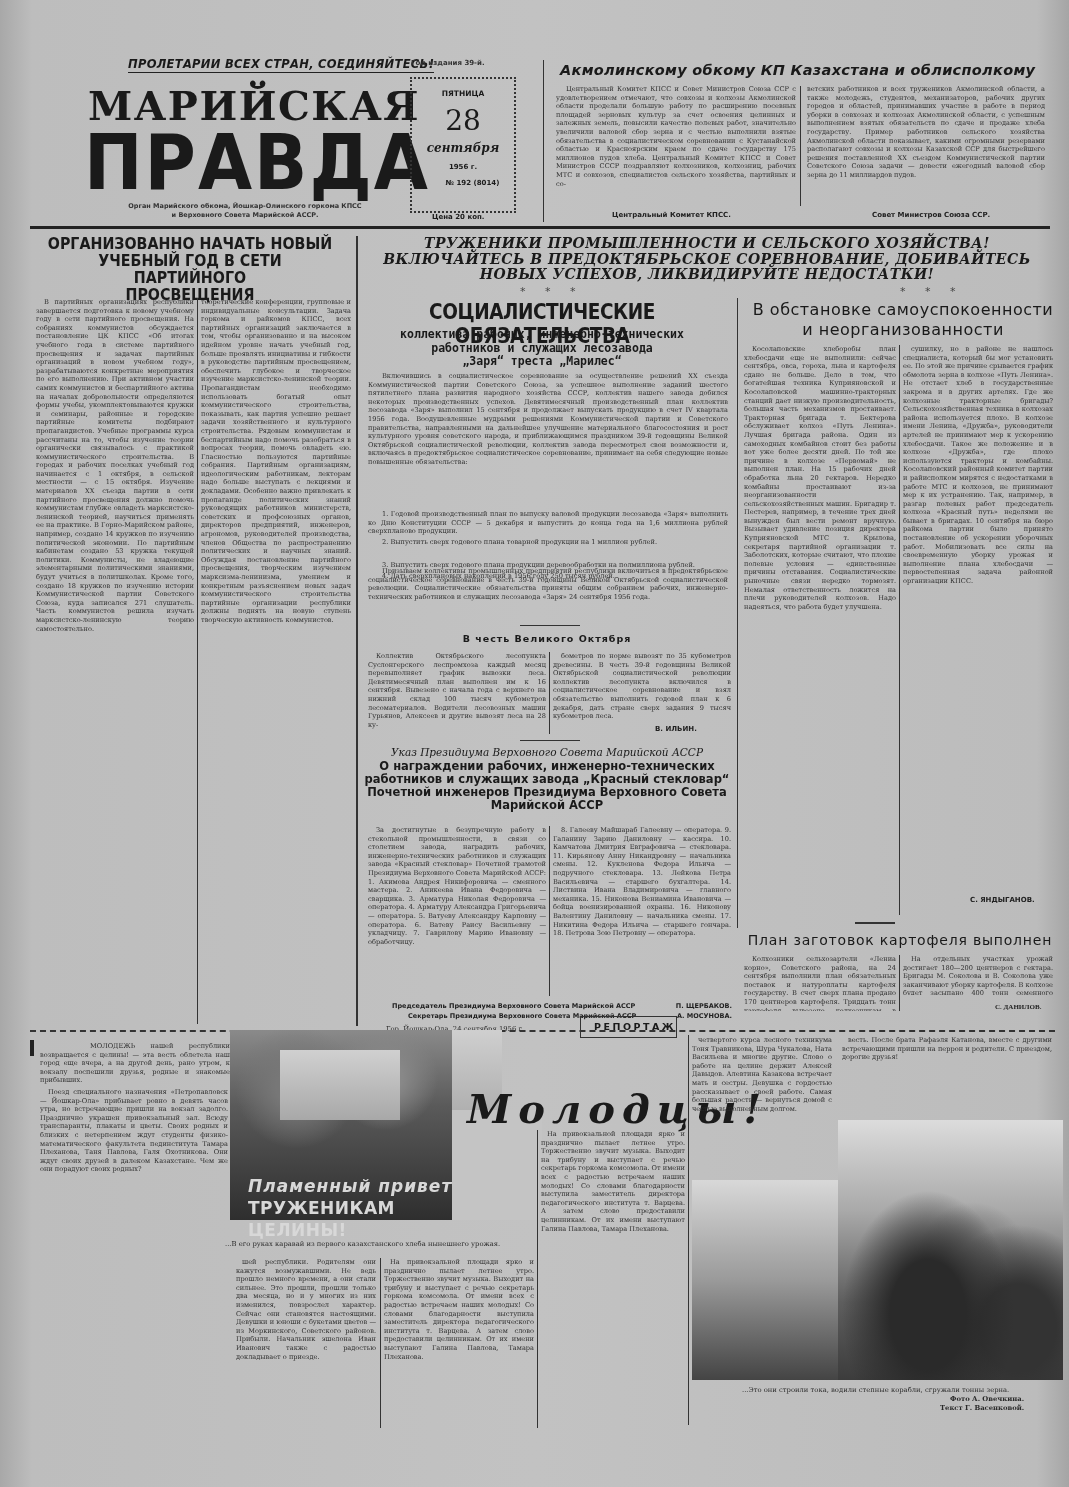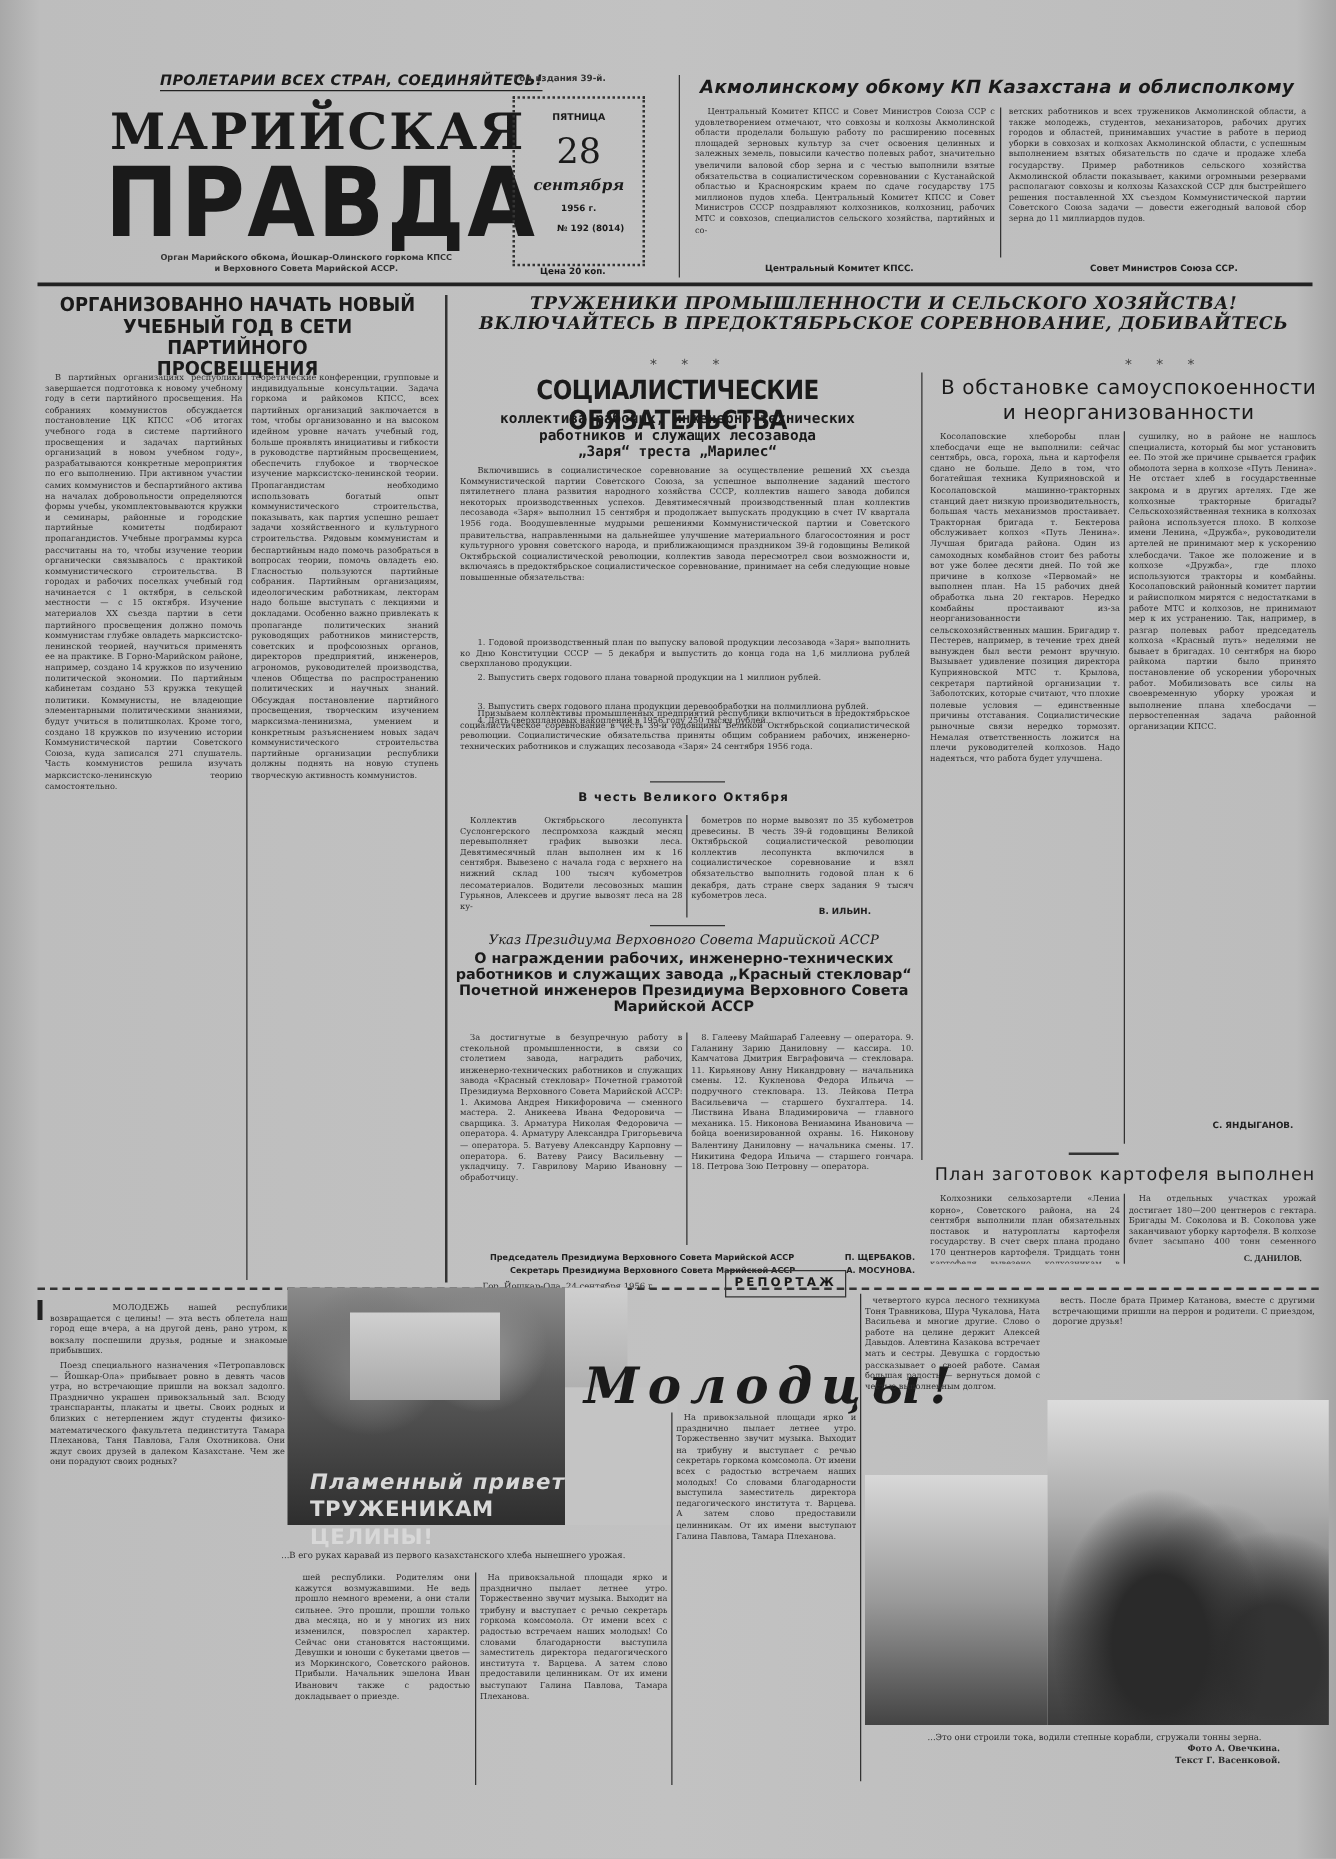--- a/index.html
+++ b/index.html
@@ -38,21 +38,21 @@
     .h-party { left: 30px; top: 236px; width: 320px; text-align: center; font: bold 15.5px/17px "DejaVu Sans", sans-serif; transform: scaleX(0.92); transform-origin: top center; }
     .h-banner { left: 362px; top: 236px; width: 690px; text-align: center; font: italic bold 14px/15.5px "DejaVu Serif", serif; letter-spacing: 0.5px; }
     .stars { font: 11px "DejaVu Sans", sans-serif; color: #444; letter-spacing: 8px; }
     .h-soc { left: 372px; top: 300px; width: 340px; text-align: center; font: bold 21px "DejaVu Sans", sans-serif; letter-spacing: -0.5px; transform: scaleX(0.88); transform-origin: top center; }
     .h-soc-sub { left: 362px; top: 328px; width: 360px; text-align: center; font: bold 11.5px/13.5px "DejaVu Sans Mono", monospace; }
     .h-samo { left: 748px; top: 300px; width: 310px; text-align: center; font: 16px/20px "DejaVu Sans", sans-serif; letter-spacing: 0.5px; }
     .h-oct { left: 362px; top: 633px; width: 370px; text-align: center; font: bold 9.5px "DejaVu Sans", sans-serif; letter-spacing: 1px; }
     .h-ukaz { left: 362px; top: 746px; width: 370px; text-align: center; font: italic 10.5px "DejaVu Serif", serif; }
     .h-award { left: 362px; top: 760px; width: 370px; text-align: center; font: bold 11.5px/13px "DejaVu Sans", sans-serif; }
     .h-potato { left: 740px; top: 932px; width: 320px; text-align: center; font: 14px "DejaVu Sans", sans-serif; letter-spacing: 0.8px; }
-    .reportag { left: 580px; top: 1016px; width: 95px; height: 20px; border: 1.5px solid #333; text-align: center; font: bold 9.5px/20px "DejaVu Sans", sans-serif; letter-spacing: 2.5px; }
+    .reportag { left: 580px; top: 1016px; width: 95px; height: 20px; border: 1.5px solid #333; text-align: right; font: bold 9.5px/20px "DejaVu Sans", sans-serif; letter-spacing: 2.5px; }
     .molodcy { left: 467px; top: 1085px; font: italic bold 40px "DejaVu Serif", serif; letter-spacing: 7px; }
     .photo { background-color: #555; }
     .photo1 {
       left: 230px; top: 1030px; width: 222px; height: 190px;
       background:
         radial-gradient(circle at 30% 30%, #777 0 10%, transparent 30%),
         radial-gradient(circle at 70% 25%, #888 0 8%, transparent 25%),
         linear-gradient(180deg, #8a8a8a 0%, #5a5a5a 40%, #2e2e2e 100%);
     }
     .photo1b {
@@ -115,20 +115,21 @@
   <div>ПРОСВЕЩЕНИЯ</div>
 </div>
 <div class="abs text" style="left:36px; top:298px; width:158px; height:726px; text-indent:8px;">В партийных организациях республики завершается подготовка к новому учебному году в сети партийного просвещения. На собраниях коммунистов обсуждается постановление ЦК КПСС «Об итогах учебного года в системе партийного просвещения и задачах партийных организаций в новом учебном году», разрабатываются конкретные мероприятия по его выполнению. При активном участии самих коммунистов и беспартийного актива на началах добровольности определяются формы учебы, укомплектовываются кружки и семинары, районные и городские партийные комитеты подбирают пропагандистов. Учебные программы курса рассчитаны на то, чтобы изучение теории органически связывалось с практикой коммунистического строительства. В городах и рабочих поселках учебный год начинается с 1 октября, в сельской местности — с 15 октября. Изучение материалов XX съезда партии в сети партийного просвещения должно помочь коммунистам глубже овладеть марксистско-ленинской теорией, научиться применять ее на практике. В Горно-Марийском районе, например, создано 14 кружков по изучению политической экономии. По партийным кабинетам создано 53 кружка текущей политики. Коммунисты, не владеющие элементарными политическими знаниями, будут учиться в политшколах. Кроме того, создано 18 кружков по изучению истории Коммунистической партии Советского Союза, куда записался 271 слушатель. Часть коммунистов решила изучать марксистско-ленинскую теорию самостоятельно.</div>
 <div class="abs vrule" style="left:197px; top:298px; height:726px;"></div>
 <div class="abs text" style="left:201px; top:298px; width:150px; height:726px;">теоретические конференции, групповые и индивидуальные консультации. Задача горкома и райкомов КПСС, всех партийных организаций заключается в том, чтобы организованно и на высоком идейном уровне начать учебный год, больше проявлять инициативы и гибкости в руководстве партийным просвещением, обеспечить глубокое и творческое изучение марксистско-ленинской теории. Пропагандистам необходимо использовать богатый опыт коммунистического строительства, показывать, как партия успешно решает задачи хозяйственного и культурного строительства. Рядовым коммунистам и беспартийным надо помочь разобраться в вопросах теории, помочь овладеть ею. Гласностью пользуются партийные собрания. Партийным организациям, идеологическим работникам, лекторам надо больше выступать с лекциями и докладами. Особенно важно привлекать к пропаганде политических знаний руководящих работников министерств, советских и профсоюзных органов, директоров предприятий, инженеров, агрономов, руководителей производства, членов Общества по распространению политических и научных знаний. Обсуждая постановление партийного просвещения, творческим изучением марксизма-ленинизма, умением и конкретным разъяснением новых задач коммунистического строительства партийные организации республики должны поднять на новую ступень творческую активность коммунистов.</div>
 <div class="abs vrule" style="left:356px; top:236px; height:790px; width:2px;"></div>
 
 <div class="abs h-banner">
   <div>ТРУЖЕНИКИ ПРОМЫШЛЕННОСТИ И СЕЛЬСКОГО ХОЗЯЙСТВА!</div>
   <div>ВКЛЮЧАЙТЕСЬ В ПРЕДОКТЯБРЬСКОЕ СОРЕВНОВАНИЕ, ДОБИВАЙТЕСЬ</div>
+  <div>НОВЫХ УСПЕХОВ, ЛИКВИДИРУЙТЕ НЕДОСТАТКИ!</div>
 </div>
 <div class="abs stars" style="left:520px; top:285px;">* * *</div>
 <div class="abs stars" style="left:900px; top:285px;">* * *</div>
 
 <div class="abs h-soc">СОЦИАЛИСТИЧЕСКИЕ ОБЯЗАТЕЛЬСТВА</div>
 <div class="abs h-soc-sub">
   <div>коллектива рабочих, инженерно-технических</div>
   <div>работников и служащих лесозавода</div>
   <div>„Заря“ треста „Марилес“</div>
 </div>
@@ -208,20 +209,20 @@
 
 <div class="abs caption" style="left:225px; top:1240px;">...В его руках каравай из первого казахстанского хлеба нынешнего урожая.</div>
 
 <div class="abs text" style="left:236px; top:1258px; width:140px; height:170px; text-indent:6px;">шей республики. Родителям они кажутся возмужавшими. Не ведь прошло немного времени, а они стали сильнее. Это прошли, прошли только два месяца, но и у многих из них изменился, повзрослел характер. Сейчас они становятся настоящими. Девушки и юноши с букетами цветов — из Моркинского, Советского районов. Прибыли. Начальник эшелона Иван Иванович также с радостью докладывает о приезде.</div>
 <div class="abs vrule" style="left:380px; top:1258px; height:170px;"></div>
 <div class="abs text" style="left:384px; top:1258px; width:150px; height:170px; text-indent:6px;">На привокзальной площади ярко и празднично пылает летнее утро. Торжественно звучит музыка. Выходит на трибуну и выступает с речью секретарь горкома комсомола. От имени всех с радостью встречаем наших молодых! Со словами благодарности выступила заместитель директора педагогического института т. Варцева. А затем слово предоставили целинникам. От их имени выступают Галина Павлова, Тамара Плеханова.</div>
 <div class="abs vrule" style="left:537px; top:1130px; height:298px;"></div>
 <div class="abs text" style="left:541px; top:1130px; width:144px; height:298px; text-indent:6px;">На привокзальной площади ярко и празднично пылает летнее утро. Торжественно звучит музыка. Выходит на трибуну и выступает с речью секретарь горкома комсомола. От имени всех с радостью встречаем наших молодых! Со словами благодарности выступила заместитель директора педагогического института т. Варцева. А затем слово предоставили целинникам. От их имени выступают Галина Павлова, Тамара Плеханова.</div>
 <div class="abs vrule" style="left:688px; top:1035px; height:390px;"></div>
 <div class="abs text" style="left:692px; top:1036px; width:140px; height:140px; text-indent:6px;">четвертого курса лесного техникума Тоня Травникова, Шура Чукалова, Ната Васильева и многие другие. Слово о работе на целине держит Алексей Давыдов. Алевтина Казакова встречает мать и сестры. Девушка с гордостью рассказывает о своей работе. Самая большая радость — вернуться домой с честью выполненным долгом.</div>
-<div class="abs text" style="left:842px; top:1036px; width:210px; height:60px; text-indent:6px;">весть. После брата Пример Катанова, вместе с другими встречающими пришли на перрон и родители. С приездом, дорогие друзья!</div>
+<div class="abs text" style="left:842px; top:1036px; width:210px; height:60px; text-indent:6px;">весть. После брата Рафаэля Катанова, вместе с другими встречающими пришли на перрон и родители. С приездом, дорогие друзья!</div>
 
 <div class="abs photo photo2" style="top:1120px; height:260px;"></div>
 <div class="abs photo" style="left:692px; top:1180px; width:146px; height:200px; background:linear-gradient(180deg,#d8d8d8 0%,#9a9a9a 50%,#444 100%);"></div>
 
 <div class="abs caption" style="left:742px; top:1386px;text-align:right;">...Это они строили тока, водили степные корабли, сгружали тонны зерна.</div>
 <div class="abs caption" style="left:950px; top:1395px; font-weight:bold;">Фото А. Овечкина.</div>
 <div class="abs caption" style="left:940px; top:1404px; font-weight:bold;">Текст Г. Васенковой.</div>
 
 </body></html>

